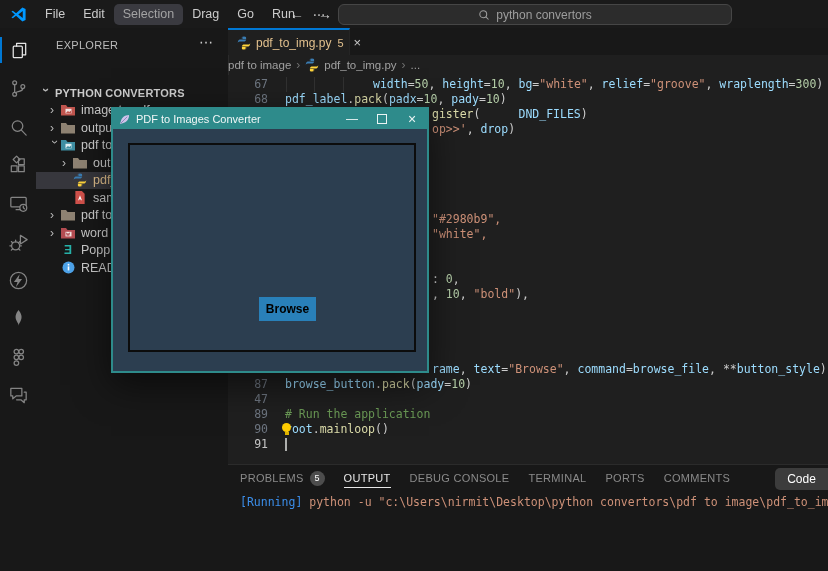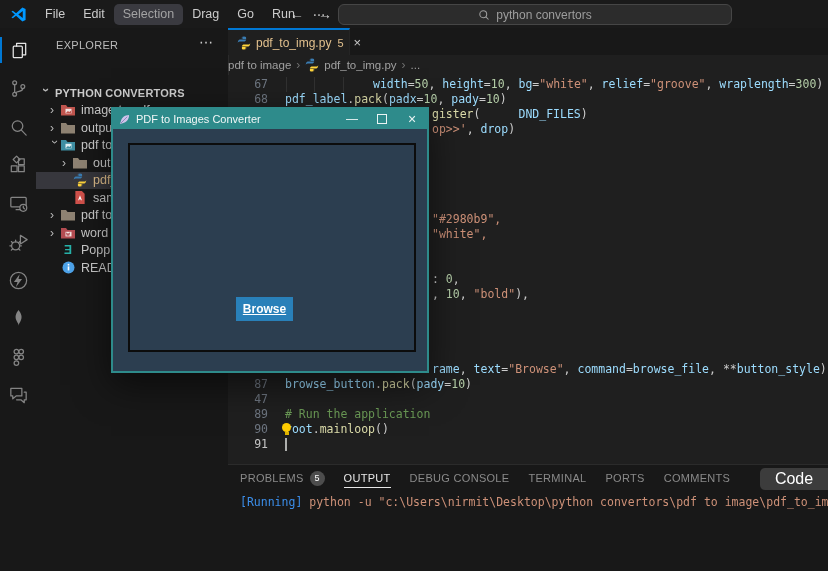--- a/index.html
+++ b/index.html
@@ -56,38 +56,38 @@
   #bulb .b1{position:absolute;left:1px;top:0;width:9px;height:9px;border-radius:50%;background:#ffcc00;}
   #bulb .b2{position:absolute;left:3.5px;top:9px;width:4px;height:3px;background:#e0b400;}
   
   #panel{position:absolute;left:228px;top:464px;width:600px;height:107px;background:#181818;border-top:1px solid #2b2b2b;}
   #paneltabs{position:absolute;left:12px;top:4px;display:flex;align-items:center;gap:19px;height:22px;}
   .ptab{font-size:11px;color:#8a8a8a;letter-spacing:.3px;display:flex;align-items:center;gap:6px;
         padding-bottom:3px;border-bottom:1px solid transparent;white-space:nowrap;}
   .ptab.active{color:#e7e7e7;border-bottom-color:#e7e7e7;}
   .pbadge{display:inline-flex;align-items:center;justify-content:center;width:15px;height:15px;border-radius:50%;
           background:#4d4d4d;color:#ffffff;font-size:9px;}
-  #panel-action{position:absolute;right:0;top:3px;width:68px;height:22px;background:#3c3c3c;
-                border-radius:5px 0 0 5px;color:#ffffff;font-size:16px;display:flex;align-items:center;justify-content:center;}
+  #panel-action{position:absolute;right:0;top:3px;width:53px;height:22px;background:#3c3c3c;
+                border-radius:5px 0 0 5px;color:#ffffff;font-size:12px;display:flex;align-items:center;justify-content:center;}
   #output-line{position:absolute;left:12px;top:30px;font-family:"DejaVu Sans Mono",monospace;font-size:11.5px;white-space:pre;}
   
   #dialog{position:absolute;left:111px;top:107px;width:318px;height:266px;background:#2c3e50;
           border:2px solid #2e8b8b;box-sizing:border-box;z-index:50;box-shadow:0 12px 34px rgba(0,0,0,.55);}
   #dlg-titlebar{position:absolute;left:0;top:0;right:0;height:20px;background:#2e8b8b;display:flex;align-items:center;}
   #dlg-title{font-size:11px;color:#f2f7f7;margin-left:6px;}
   #dlg-controls{position:absolute;right:0;top:0;height:20px;display:flex;}
   .dbtn{width:30px;height:20px;display:flex;align-items:center;justify-content:center;color:#eaf4f4;font-size:12px;}
   .dbtn .sq{width:8px;height:8px;border:1px solid #eaf4f4;}
   #dlg-feather{margin-left:6px;display:inline-flex;}
   #dlg-frame{position:absolute;left:15px;top:34px;width:284px;height:205px;border:2px solid #0c0c0c;}
   #dlg-drop{position:absolute;left:9px;top:12px;width:262px;height:118px;background:#fdfdfd;border:1px solid #9a9a9a;
             display:flex;align-items:center;justify-content:center;text-align:center;}
   #dlg-drop span{display:block;width:238px;font-size:11px;color:#141414;line-height:15px;}
-  #dlg-browse{position:absolute;left:106px;top:152px;width:57px;height:24px;background:#2980b9;color:#ffffff;
-              font-size:12px;font-weight:bold;display:flex;align-items:center;justify-content:center;text-decoration:underline;}
+  #dlg-browse{position:absolute;left:129px;top:152px;width:57px;height:24px;background:#2980b9;color:#000000;
+              font-size:12px;font-weight:bold;display:flex;align-items:center;justify-content:center;}
 </style>
 </head>
 <body>
 
 <div id="app">
 
   <div id="titlebar">
     <svg id="vscode-logo" viewBox="0 0 24 24">
       <path fill="#0098ff" d="M17.5 2L8.6 10.2 4 6.6 2 7.7l4.9 4.3L2 16.3l2 1.1 4.6-3.6 8.9 8.2 4.5-2.2V4.2L17.5 2zm.5 5.1v9.8L11.7 12 18 7.1z"></path>
     </svg>

